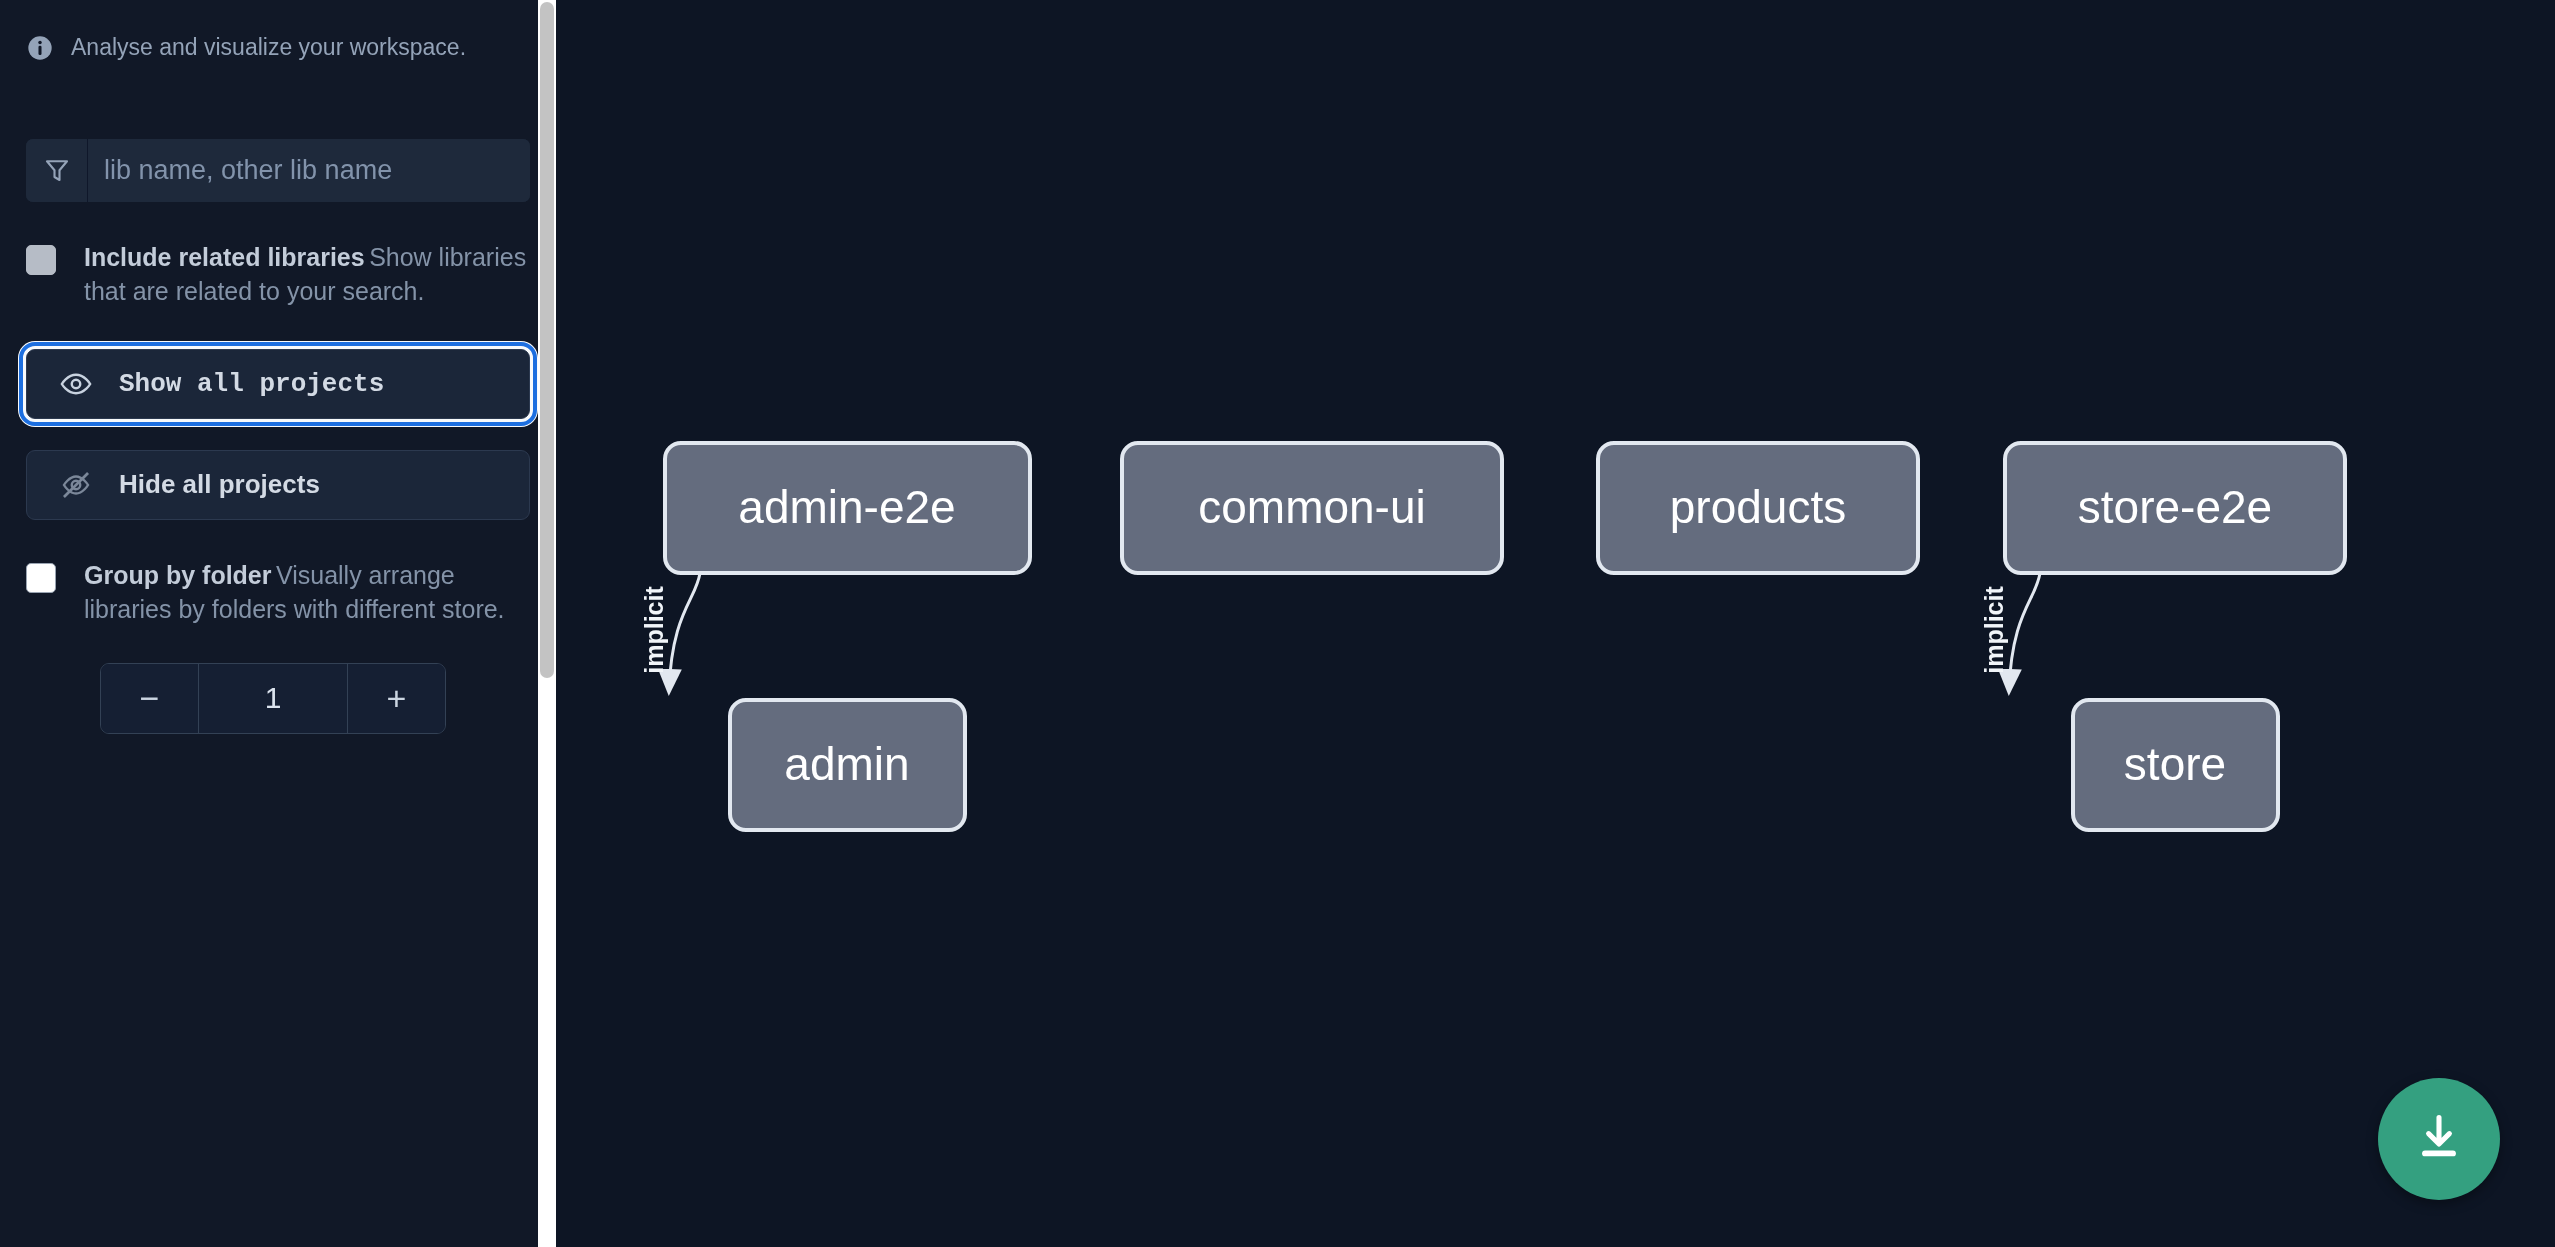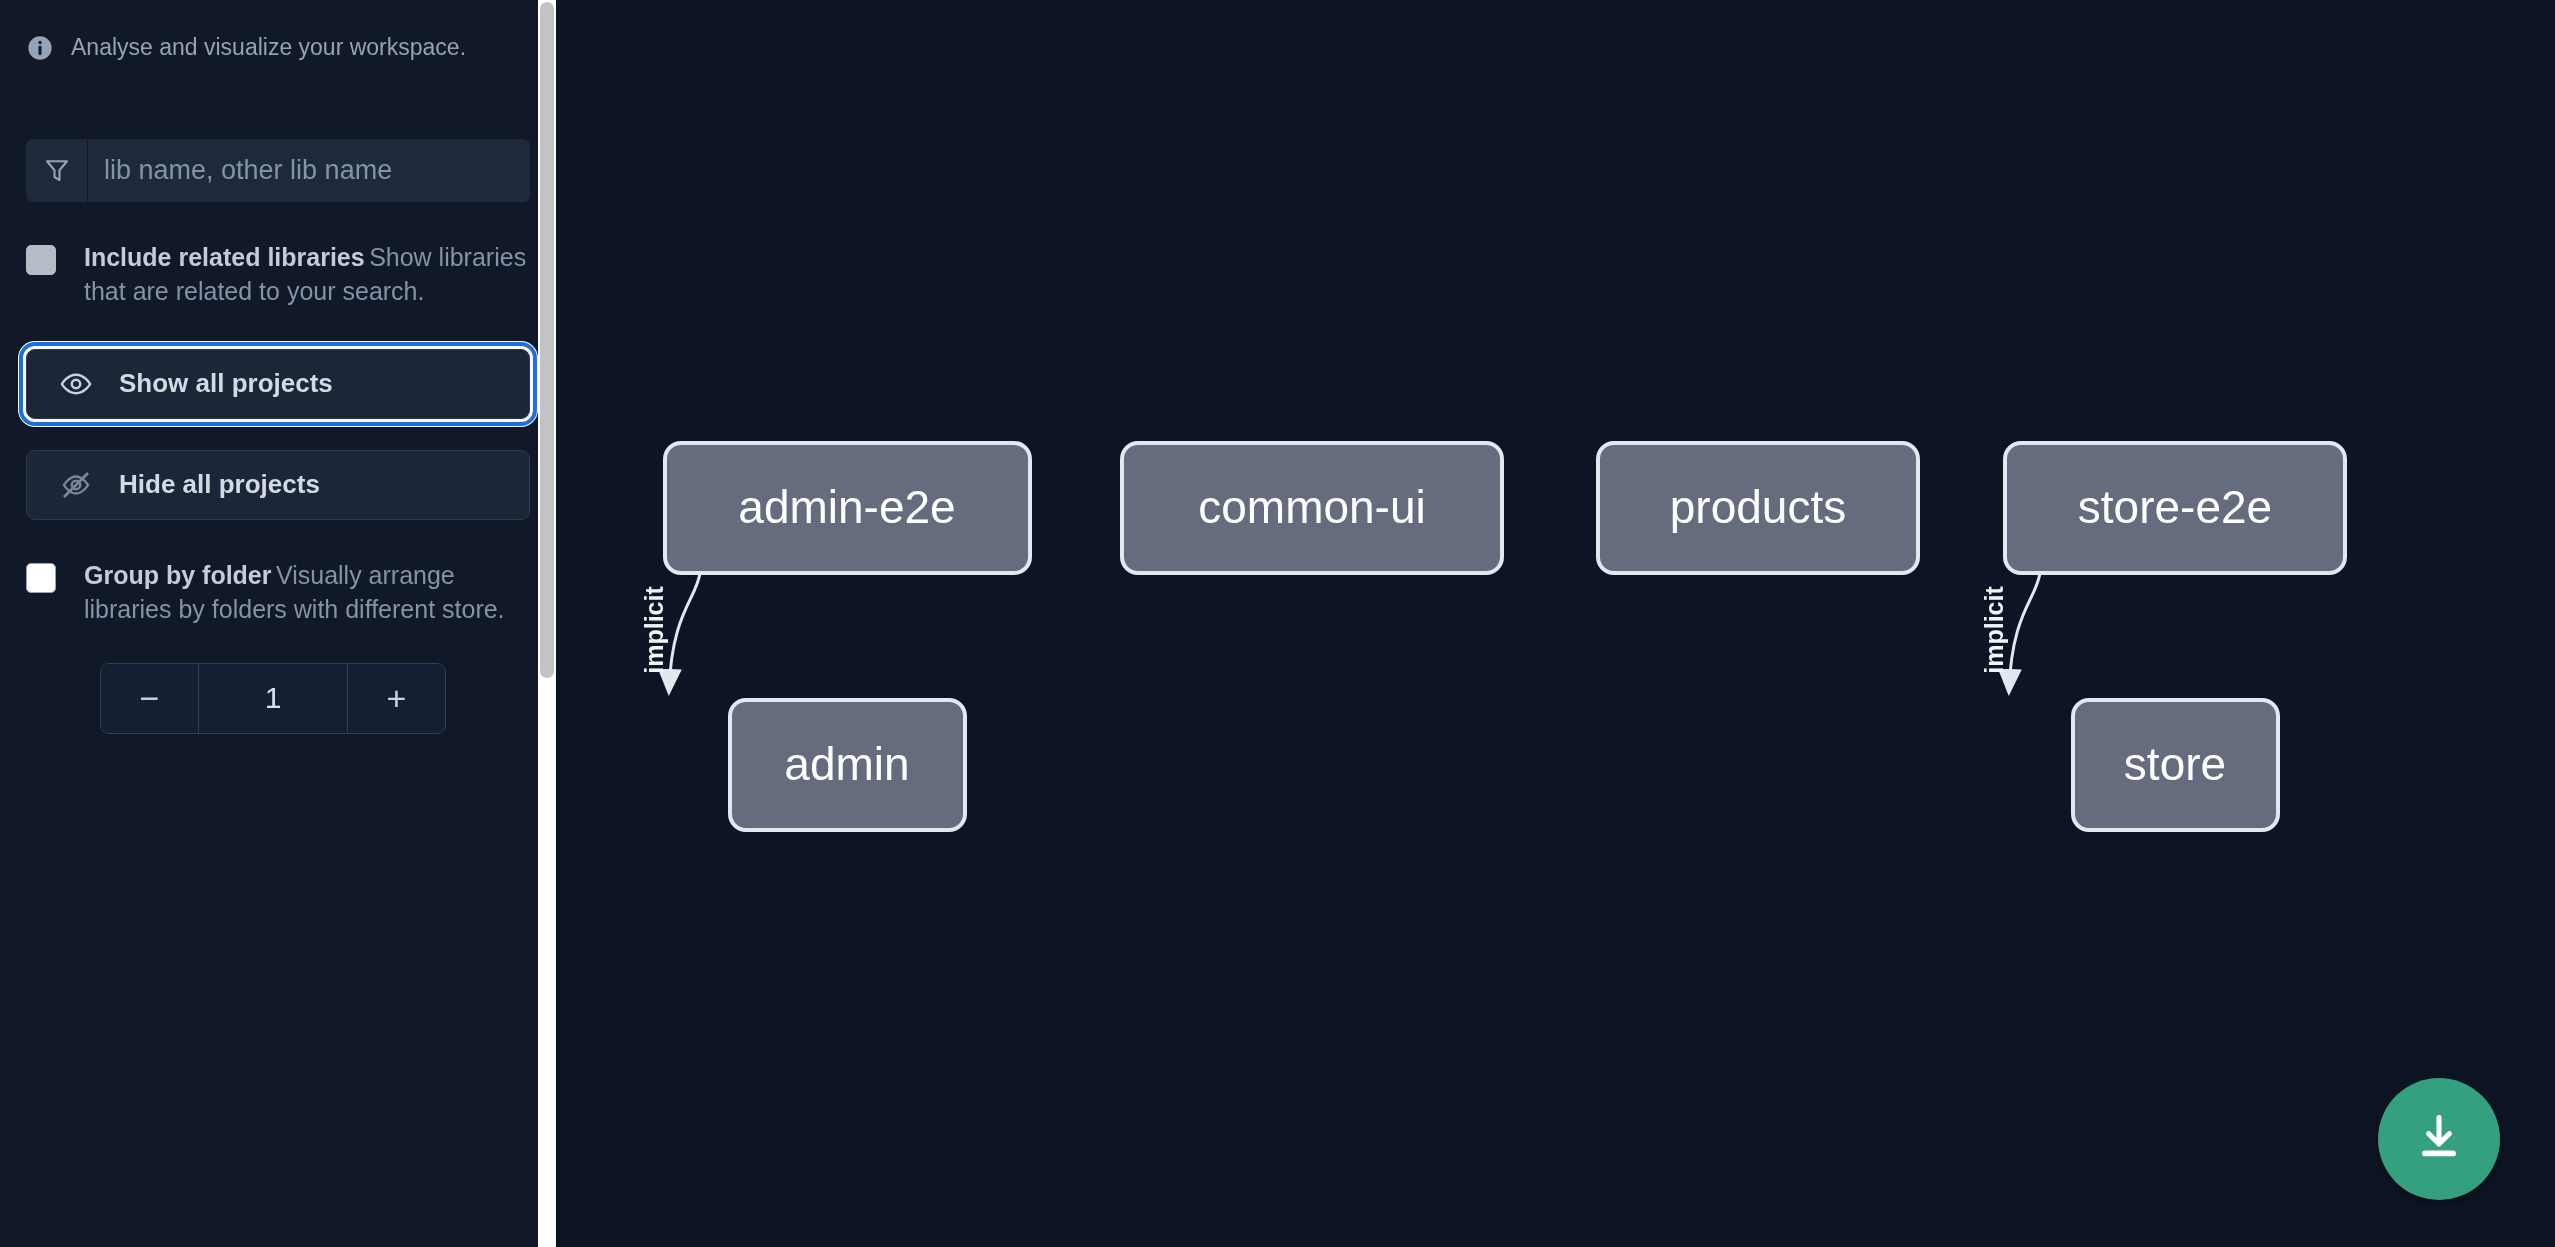--- a/index.html
+++ b/index.html
@@ -104,20 +104,21 @@
     font-family: "Liberation Sans", sans-serif;
     padding-left: 32px;
     cursor: pointer;
     text-align: left;
     gap: 24px;
   }
   .sb-btn.focused {
     outline: 4px solid #1d6fe0;
     outline-offset: 3px;
     box-shadow: 0 0 0 8px #f8fafc;
+    font-family: Liberation Mono, monospace;
   }
   .sb-btn + .sb-btn { margin-top: 31px; text-align: right; }
   .sb-btn .bicon { flex: 0 0 36px; display: flex; align-items: center; }
 
   .stepper {
     display: flex;
     margin: 36px 0 0 74px;
     width: 346px; height: 71px;
     border: 1px solid #334155;
     border-radius: 9px;

